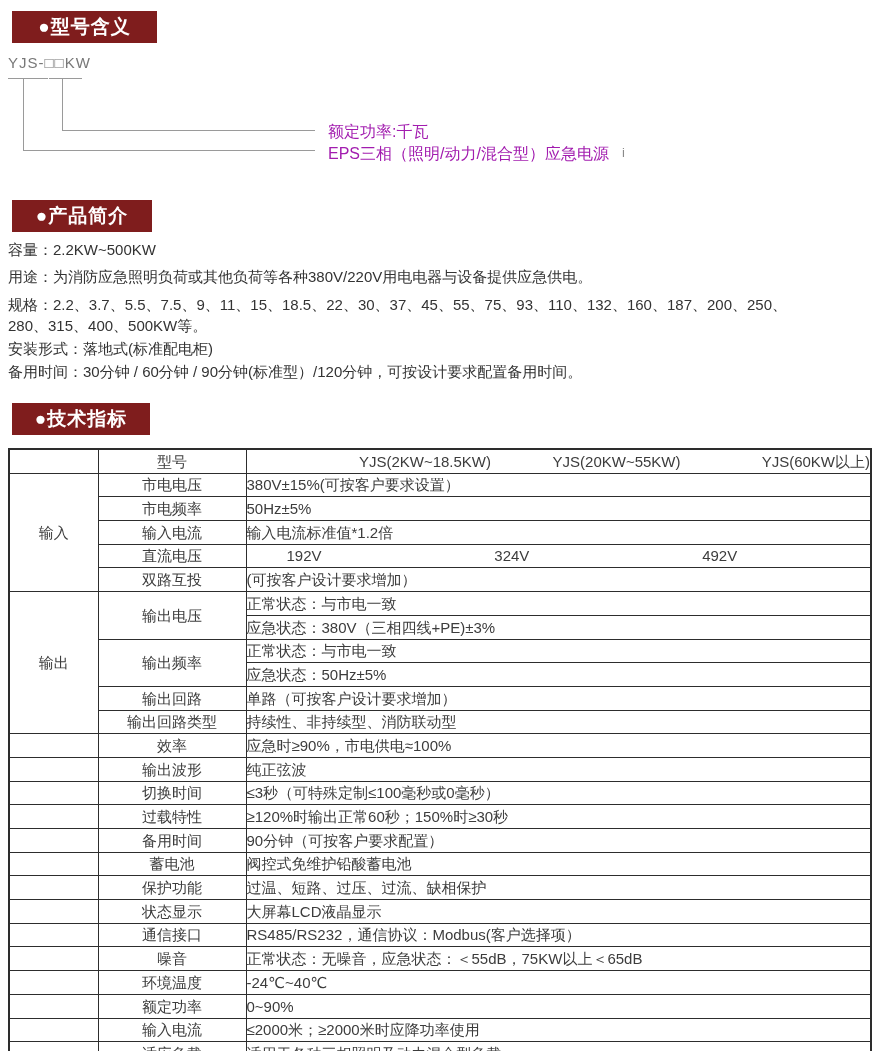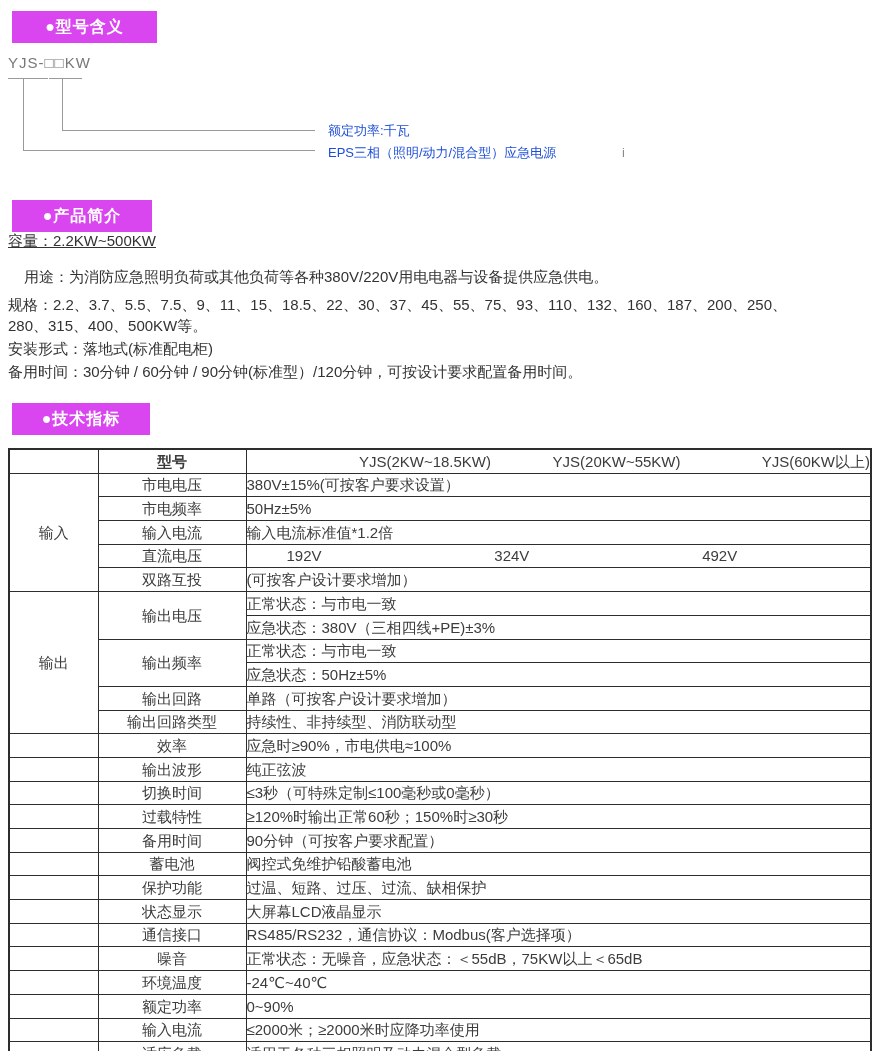--- a/index.html
+++ b/index.html
@@ -3,46 +3,46 @@
 <meta charset="utf-8">
 <style>
   html,body{margin:0;padding:0;}
   body{
     width:880px;height:1051px;position:relative;background:#ffffff;
     font-family:"Liberation Sans","DejaVu Sans",sans-serif;
     color:#3a3a3a;overflow:hidden;
   }
   
   .sec-header{
-    position:absolute;left:12px;height:32px;background:#d946ef;color:#ffffff;
-    font-size:16px;font-weight:bold;display:flex;align-items:center;justify-content:center;
+    position:absolute;left:12px;height:32px;background:#7f1d1d;color:#ffffff;
+    font-size:19px;font-weight:bold;display:flex;align-items:center;justify-content:center;
     letter-spacing:1px;white-space:nowrap;
   }
   
   .model-text{position:absolute;left:8px;top:54px;font-size:15px;color:#787878;letter-spacing:1px;white-space:nowrap;}
   .dline{position:absolute;background:#9a9a9a;}
-  .dlabel{position:absolute;font-size:13px;color:#1d4ed8;white-space:nowrap;}
+  .dlabel{position:absolute;font-size:16px;color:#a21caf;white-space:nowrap;}
   .note-mark{position:absolute;font-size:13px;color:#8a8a8a;}
   
   .intro-line{position:absolute;left:8px;font-size:15px;color:#333333;white-space:nowrap;}
   
   table.spec{
     position:absolute;left:8px;top:448px;width:864px;
     border-collapse:collapse;table-layout:fixed;
     border:2px solid #2d2d2d;
   }
   table.spec td{
     border:1px solid #2d2d2d;height:22.7px;padding:0;
     font-size:15px;color:#3c3c3c;line-height:1.15;vertical-align:middle;
     white-space:nowrap;overflow:hidden;
   }
   td.c-group{text-align:center;}
   td.c-label{text-align:center;}
   td.c-value{text-align:left;padding-left:30px;}
-  td.c-model{font-weight:bold;color:#222222;}
+  td.c-model{font-weight:normal;color:#222222;}
   .tri{display:flex;}
   .tri span{flex:1 1 0;}
   .tri-head{padding-left:55px;}
   .tri-head span{text-align:right;}
   .tri-vals span{text-align:left;padding-left:40px;}
 </style>
 </head>
 <body>
 
 <div class="sec-header" style="top:11px;min-width:145px;">●型号含义</div>
@@ -57,22 +57,22 @@
 
 <div class="dline" style="left:23px;top:79px;width:1px;height:72px;"></div>
 <div class="dline" style="left:23px;top:150px;width:292px;height:1px;"></div>
 
 <div class="dlabel" style="left:328px;top:122px;">额定功率:千瓦</div>
 <div class="dlabel" style="left:328px;top:144px;">EPS三相（照明/动力/混合型）应急电源</div>
 <div class="note-mark" style="left:622px;top:145px;">i</div>
 
 <div class="sec-header" style="top:200px;min-width:140px;">●产品简介</div>
 
-<div class="intro-line" style="top:232px;text-decoration:underline;">容量：2.2KW~500KW</div>
-<div class="intro-line" style="top:268px;margin-left:16px;">用途：为消防应急照明负荷或其他负荷等各种380V/220V用电电器与设备提供应急供电。</div>
+<div class="intro-line" style="top:241px;">容量：2.2KW~500KW</div>
+<div class="intro-line" style="top:268px;">用途：为消防应急照明负荷或其他负荷等各种380V/220V用电电器与设备提供应急供电。</div>
 <div class="intro-line" style="top:296px;">规格：2.2、3.7、5.5、7.5、9、11、15、18.5、22、30、37、45、55、75、93、110、132、160、187、200、250、</div>
 <div class="intro-line" style="top:317px;">280、315、400、500KW等。</div>
 <div class="intro-line" style="top:340px;">安装形式：落地式(标准配电柜)</div>
 <div class="intro-line" style="top:363px;">备用时间：30分钟 / 60分钟 / 90分钟(标准型）/120分钟，可按设计要求配置备用时间。</div>
 
 <div class="sec-header" style="top:403px;min-width:138px;">●技术指标</div>
 
 <table class="spec">
   <colgroup>
       <col style="width:89px;">

